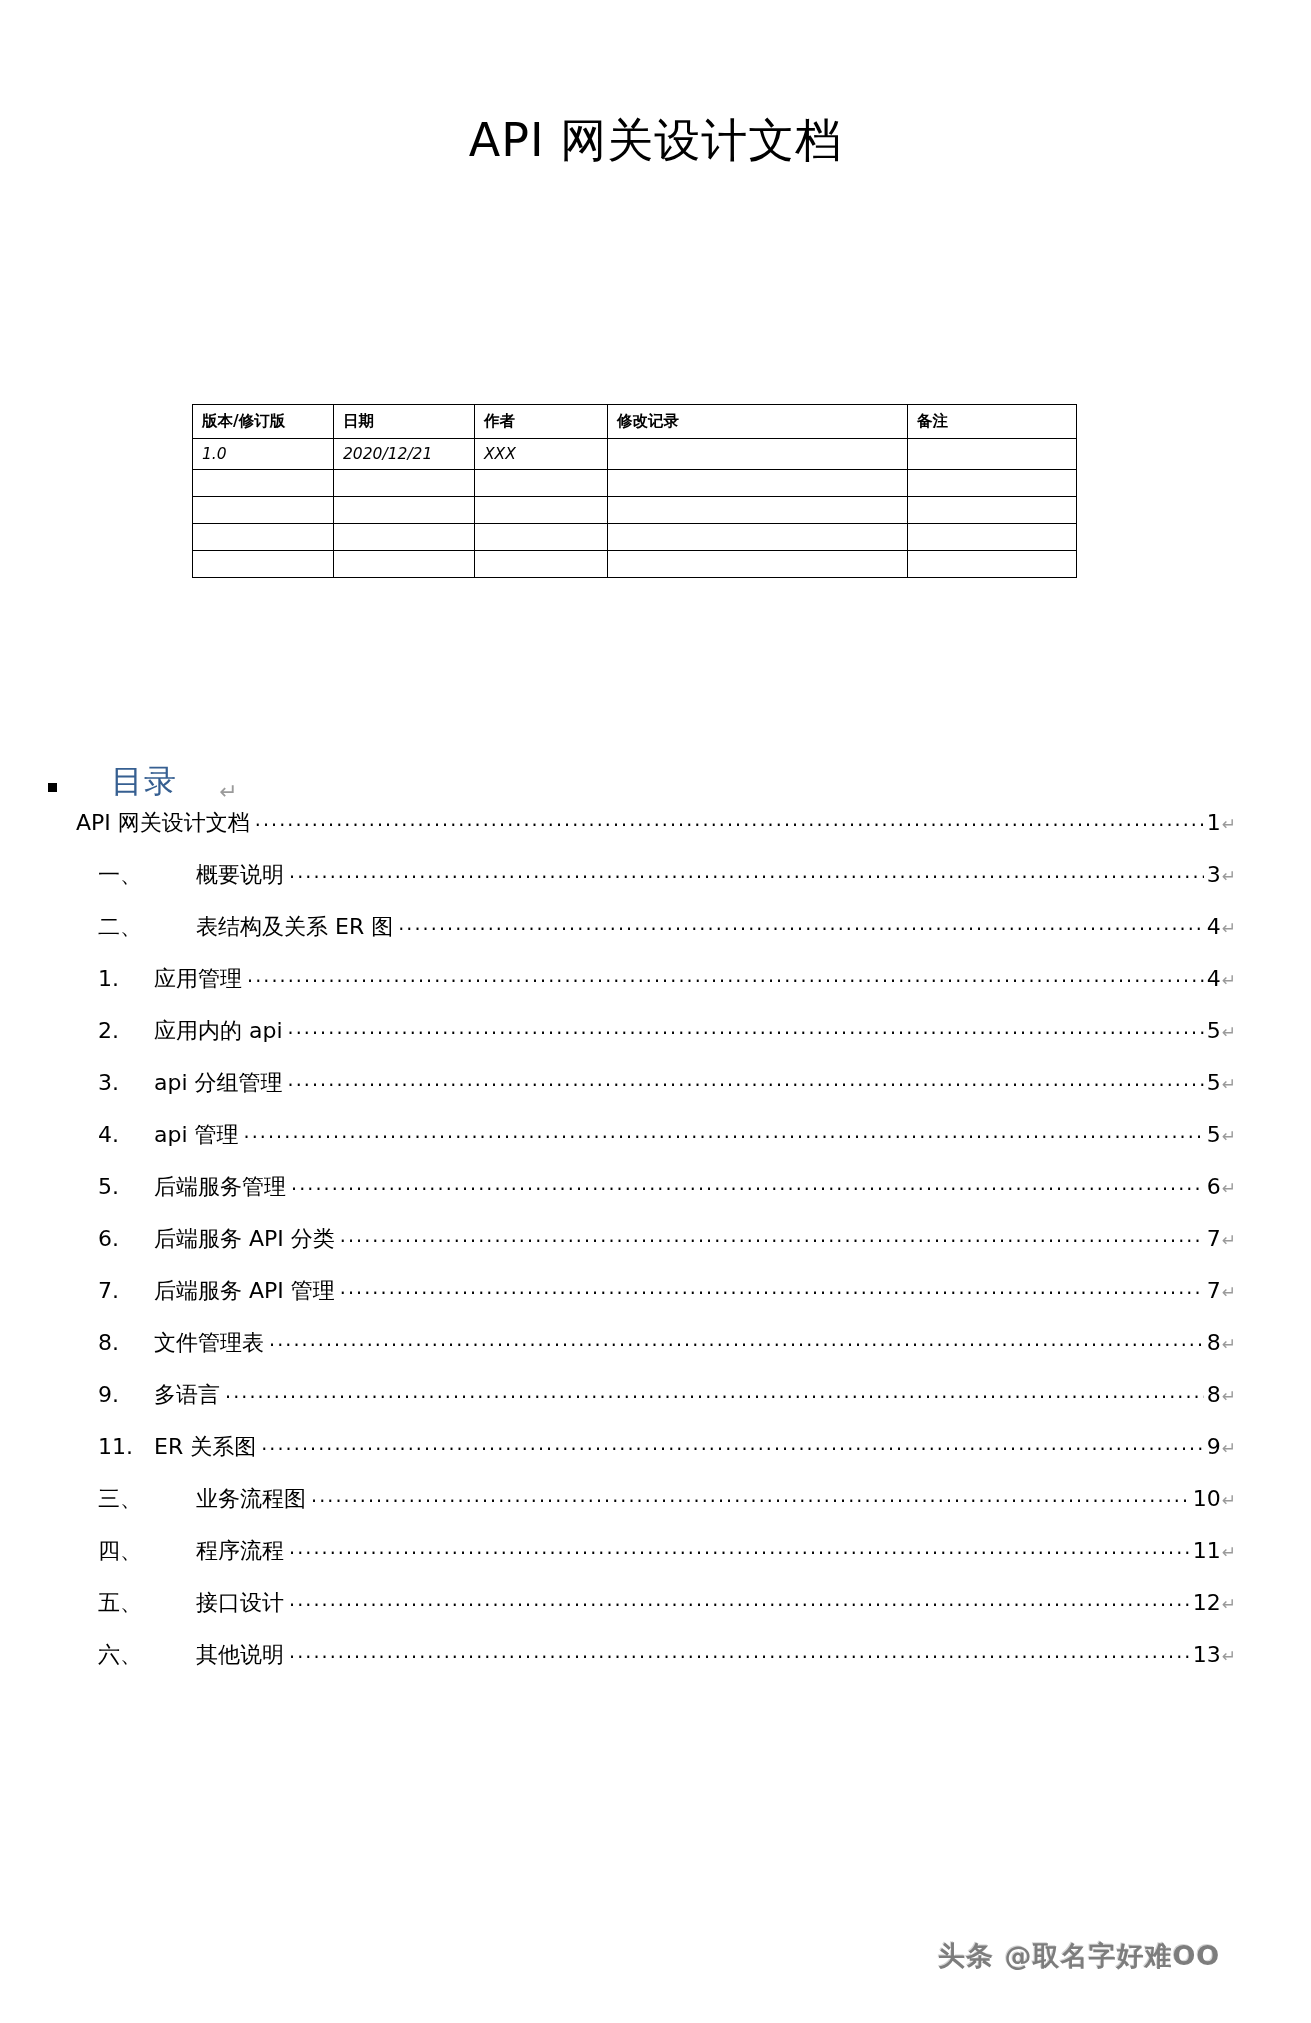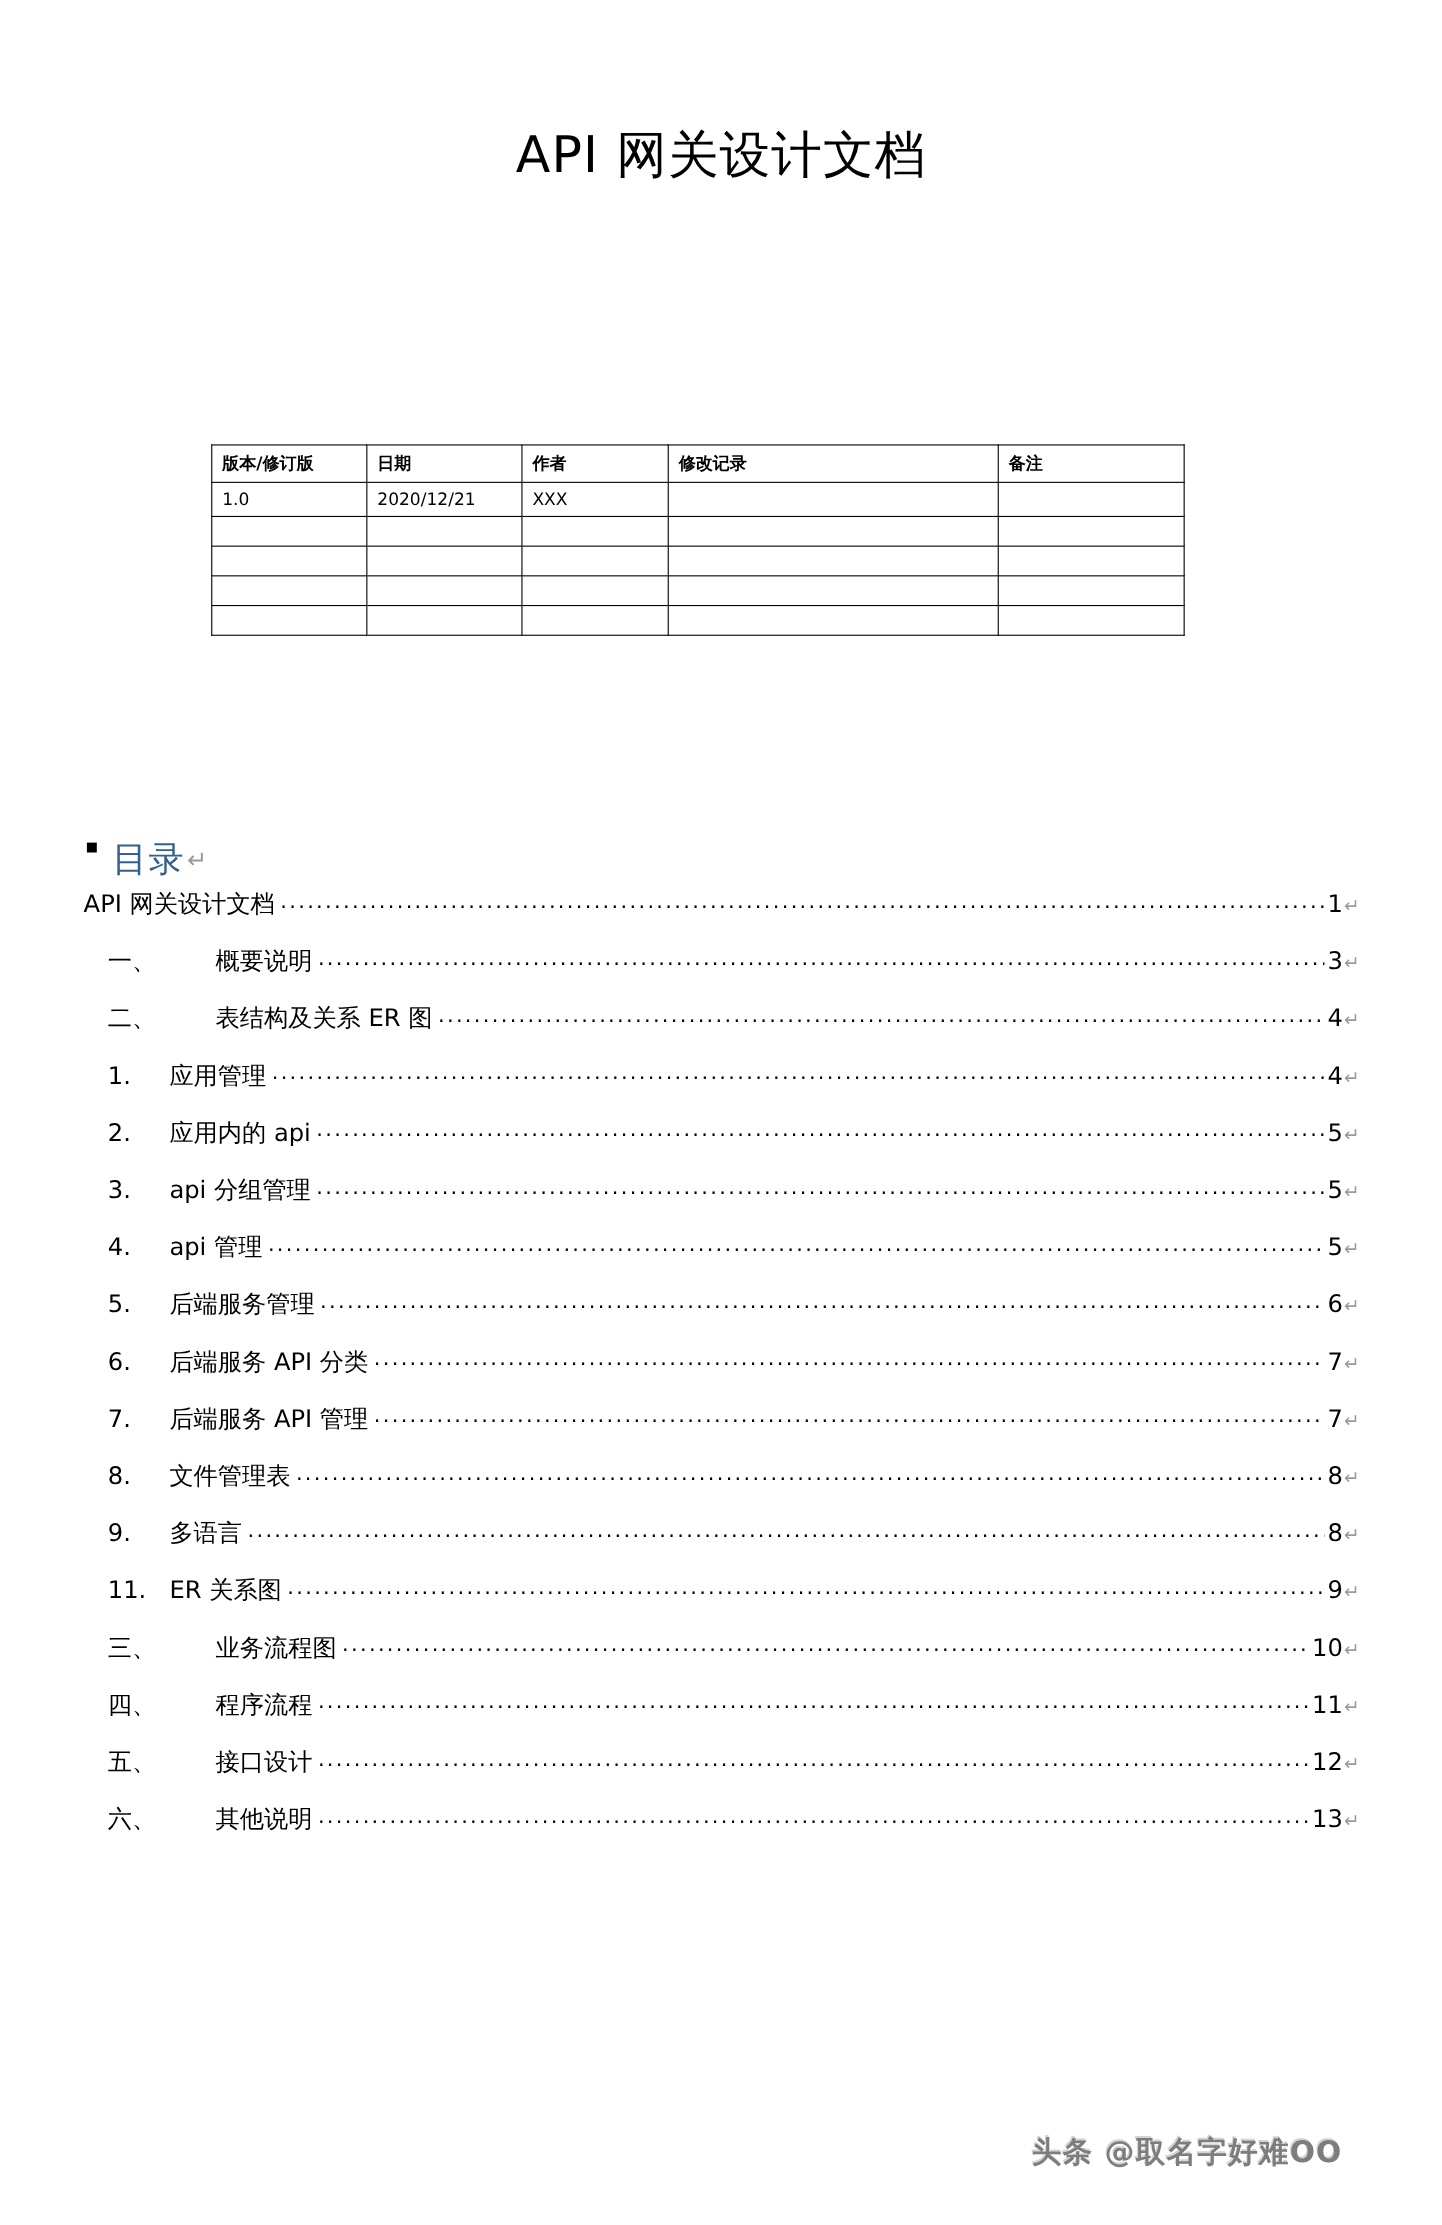--- a/index.html
+++ b/index.html
@@ -60,35 +60,37 @@
     height: 26px;
     box-sizing: border-box;
     font-family: "DejaVu Sans", "Liberation Sans", sans-serif;
   }
   table.rev-table thead th {
     font-weight: bold;
     height: 30px;
   }
   table.rev-table tbody tr td {
     height: 27px;
+    font-style: italic;
   }
   td.c0, th.c0 { width: 141px; }
   td.c1, th.c1 { width: 141px; }
   td.c2, th.c2 { width: 133px; }
   td.c3, th.c3 { width: 300px; }
   td.c4, th.c4 { width: 169px; }
   .bold-cell { font-weight: bold; }
 
   
   .toc-heading {
     position: absolute;
     top: 760px;
-    left: 79px;
+    left: 48px;
     display: flex;
-    align-items: center;
+    align-items: flex-end;
+    gap: 40px;
   }
   .toc-bullet {
     width: 9px;
     height: 9px;
     background: #000;
     display: inline-block;
     margin-right: 14px;
     position: relative;
     top: -12px;
   }

